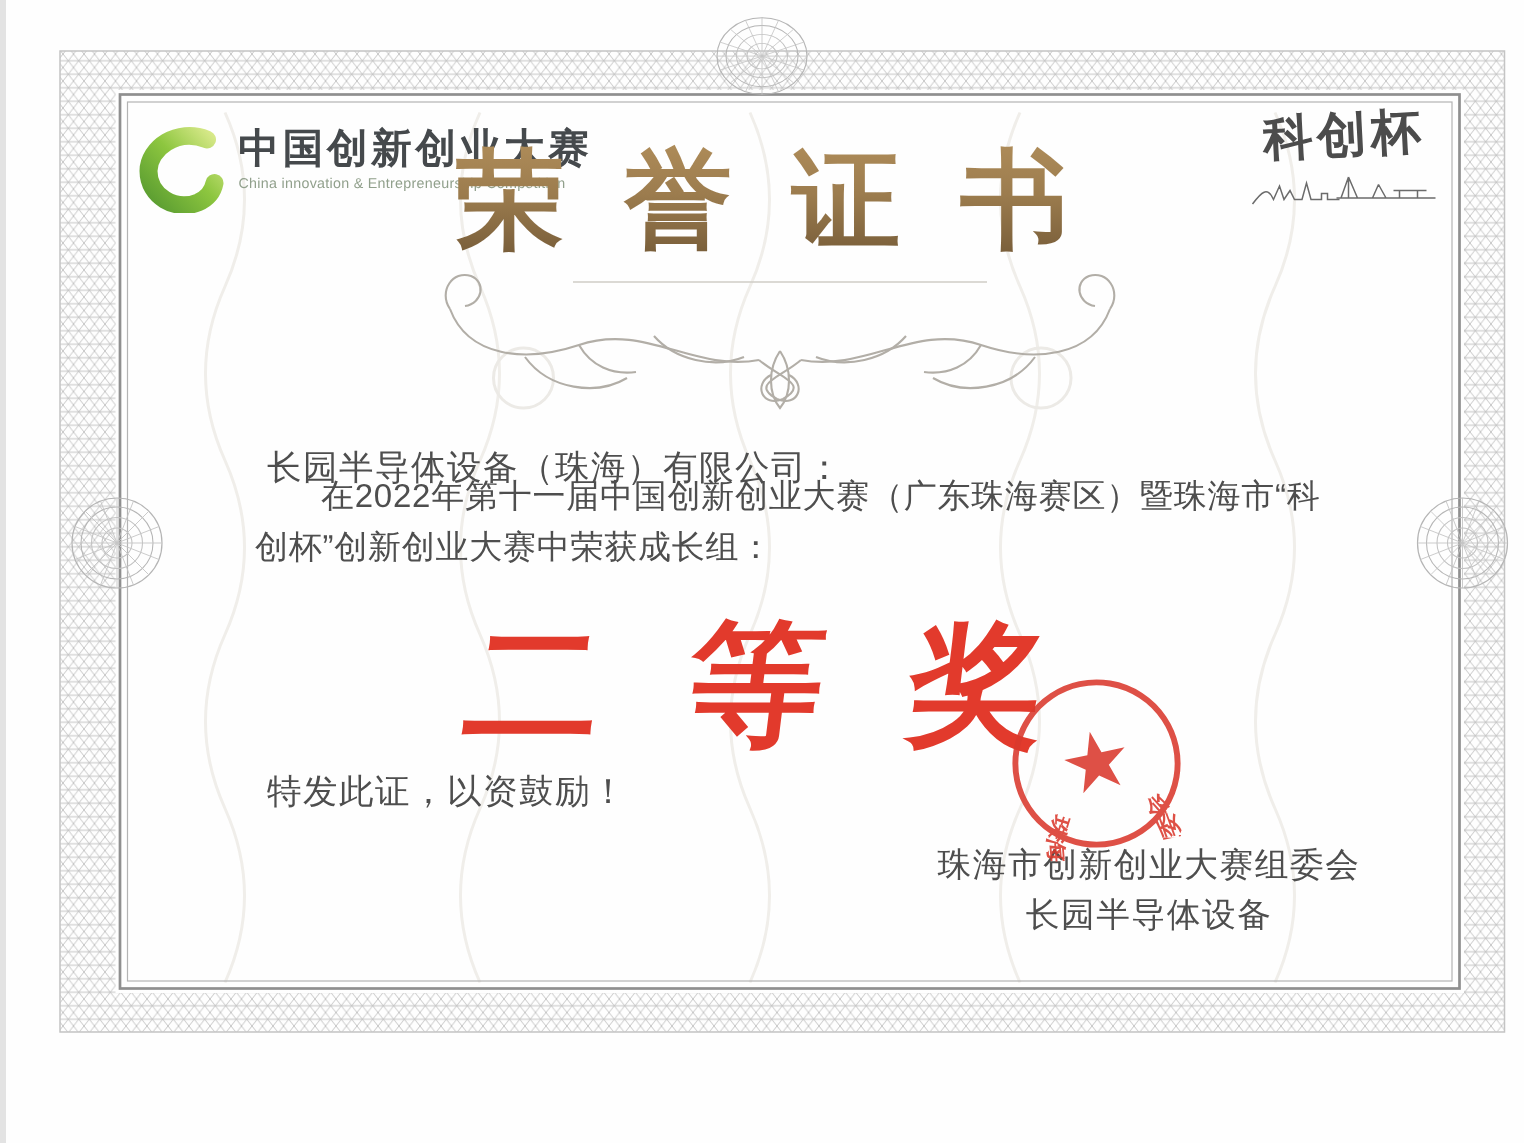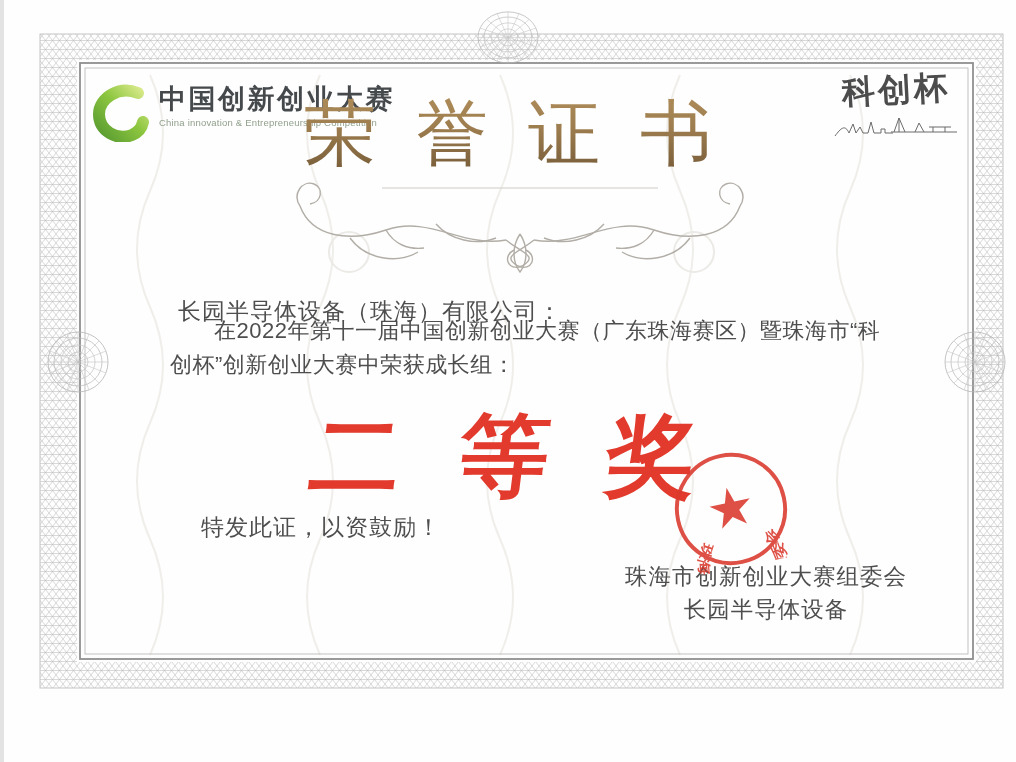--- a/index.html
+++ b/index.html
@@ -13,21 +13,21 @@
   svg{display:block;}
   .abs{position:absolute;}
 
   
   .logo{left:92px;top:84px;display:flex;align-items:flex-start;gap:9px;}
   .logo-cn{font-size:27px;font-weight:bold;color:#45494c;letter-spacing:2.5px;line-height:1.15;}
   .logo-en{font-size:9.5px;color:#91a08c;letter-spacing:.2px;margin-top:2px;}
 
   .title{
     left:0;top:86px;width:100%;text-align:center;box-sizing:border-box;
-    font-family:"DejaVu Serif","Liberation Serif",serif;font-weight:normal;
+    font-family:"DejaVu Serif","Liberation Serif",serif;font-weight:bold;
     font-size:72px;letter-spacing:40px;padding-left:40px;
     color:#8a6f45;
   }
   @supports (-webkit-background-clip:text){
     .title{
       background:linear-gradient(180deg,#b3905c 0%,#9c7c4e 45%,#6e5534 100%);
       -webkit-background-clip:text;background-clip:text;color:transparent;
     }
   }
 
@@ -43,21 +43,21 @@
   .body-text{
     left:170px;top:314px;width:724px;font-size:22px;color:#4e4e4e;
     line-height:34px;text-indent:2em;letter-spacing:.5px;
   }
   .award{
     left:0;top:396px;width:100%;text-align:center;box-sizing:border-box;
     font-family:"DejaVu Serif","Liberation Serif",serif;font-weight:bold;
     font-size:90px;letter-spacing:58px;padding-left:50px;
     color:#e23a2c;transform:skewX(-7deg);z-index:2;
   }
-  .closing{left:178px;top:512px;font-size:23px;color:#4e4e4e;letter-spacing:1px;margin-left:23px;}
+  .closing{left:178px;top:512px;font-size:23px;color:#4e4e4e;letter-spacing:1px;}
   .issuer-block{left:598px;top:560px;width:336px;text-align:center;
     color:#4e4e4e;font-size:22.5px;line-height:33px;letter-spacing:1px;z-index:3;}
 
   
   .seal{left:672px;top:450px;width:118px;height:118px;opacity:.88;
     transform:rotate(-12deg);z-index:5;}
 </style>
 </head>
 <body>
 

